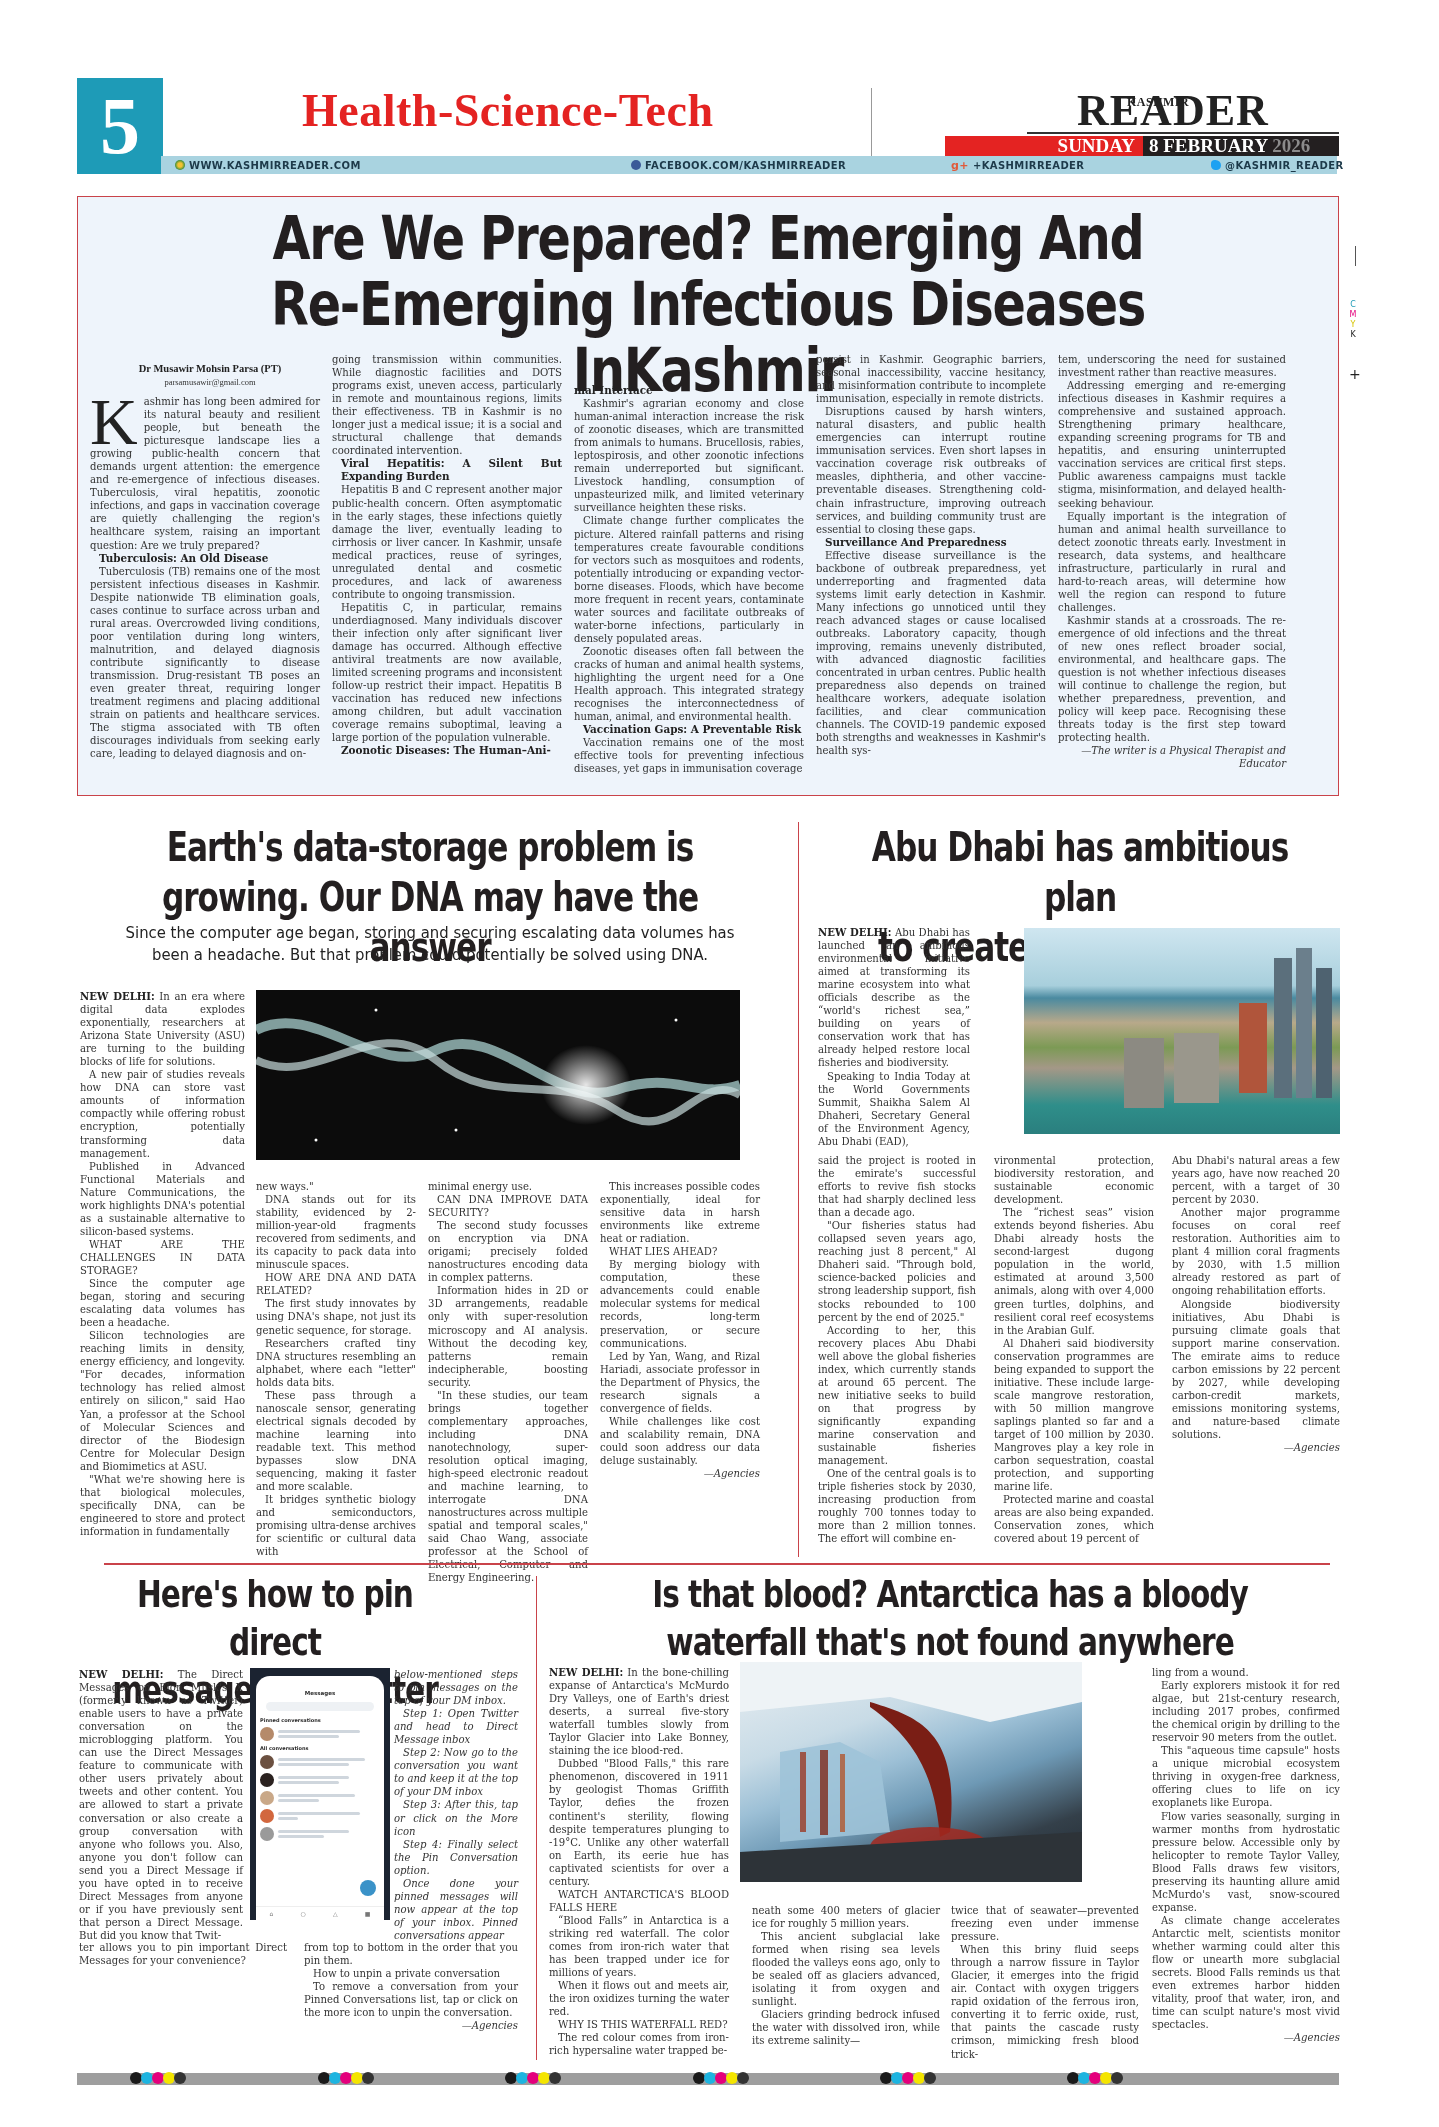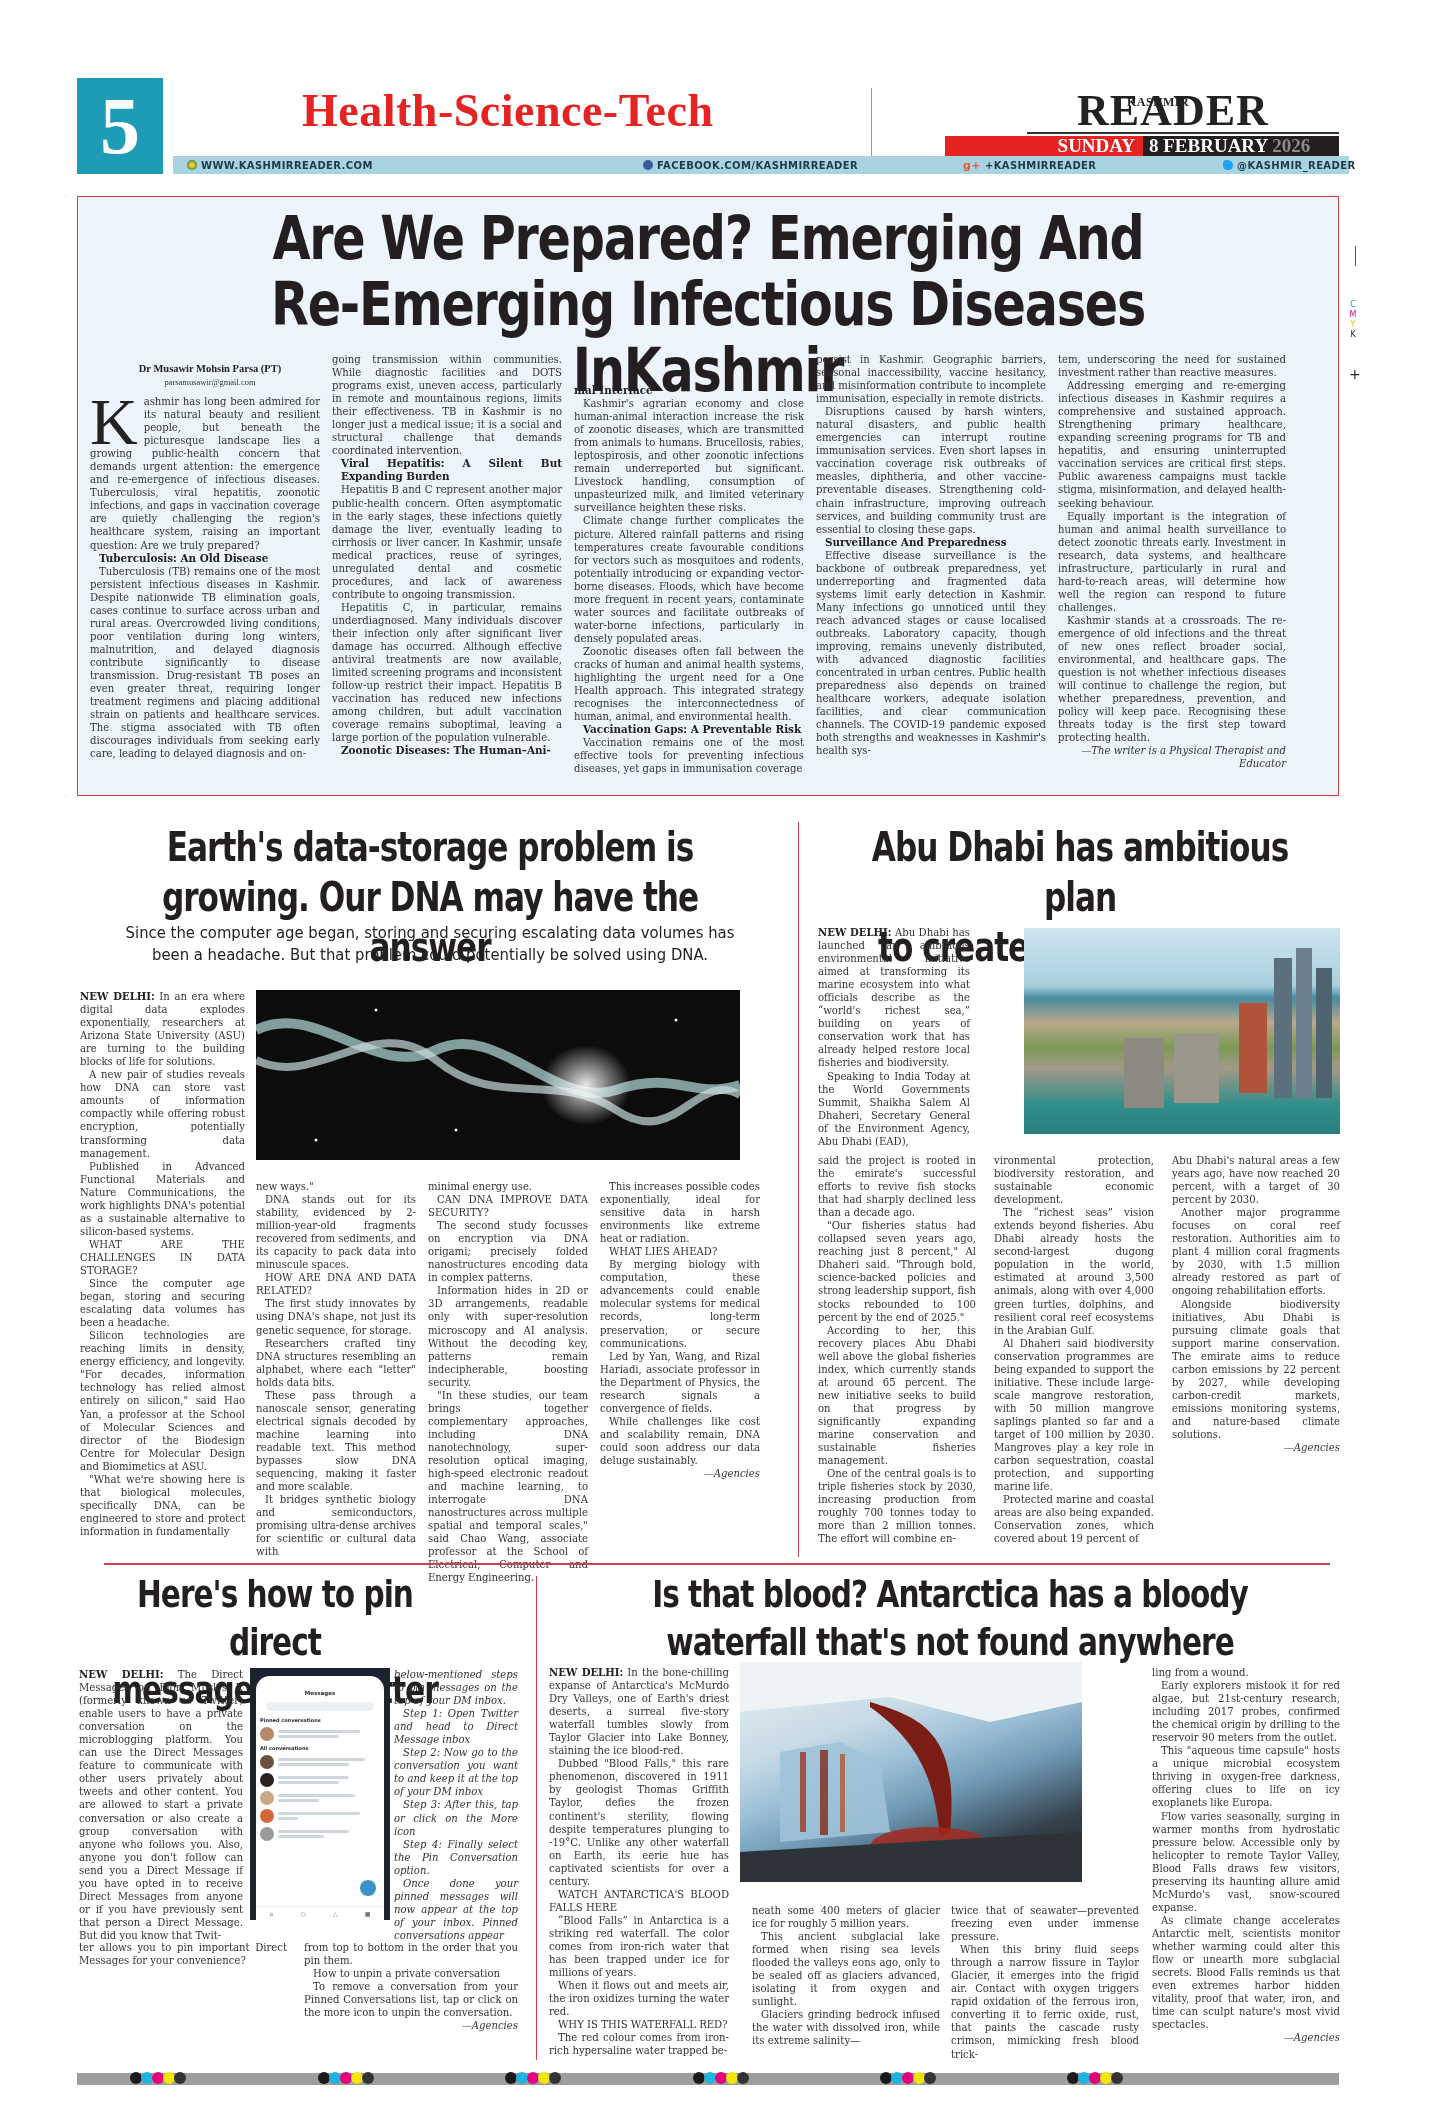--- a/index.html
+++ b/index.html
@@ -16,21 +16,21 @@
   .brand { position: absolute; left: 1000px; top: 7px; font-family: "Liberation Serif", serif; font-weight: bold;
     font-size: 44px; color: #222; letter-spacing: 1px; }
   .brand small { position: absolute; left: 50px; top: 10px; font-size: 12px; letter-spacing: 0.5px; }
   .brand-rule { position: absolute; left: 950px; top: 54px; width: 312px; height: 2px; background: #333; }
   .dateband { position: absolute; left: 868px; top: 58px; width: 394px; height: 20px; display: flex; }
   .day { width: 198px; background: #e42322; color: #fff; text-align: right; padding-right: 8px;
     font-family: "Liberation Serif", serif; font-weight: bold; font-size: 19px; line-height: 20px; }
   .date { flex: 1; background: #231f20; color: #fff; padding-left: 6px;
     font-family: "Liberation Serif", serif; font-weight: bold; font-size: 19px; line-height: 20px; white-space: nowrap; overflow: hidden; }
   .date span.yr { color: #8b8b8b; }
-  .social { position: absolute; left: 96px; top: 78px; width: 1176px; height: 18px; background: #a9d3e0; display: flex;
+  .social { position: absolute; left: 84px; top: 78px; width: 1176px; height: 18px; background: #a9d3e0; display: flex;
     align-items: center; font-family: "DejaVu Sans", sans-serif; font-size: 10px; font-weight: bold; color: #1d3a4a; letter-spacing: 0.4px; padding-left: 28px; }
   .social .item { position: absolute; display: flex; align-items: center; gap: 4px; }
   .ico { display: inline-block; width: 10px; height: 10px; border-radius: 50%; }
   .ico.web { background: radial-gradient(circle, #f2c230 30%, #3a8d3a 70%); }
   .ico.fb { background: #3b5998; }
   .ico.gp { background: transparent; color: #e05a3a; font-size: 11px; width: auto; height: auto; border-radius: 0; }
   .ico.tw { background: #1da1f2; border-radius: 40% 60% 50% 50%; }
 
   
   .feature { position: absolute; left: 77px; top: 196px; width: 1262px; height: 600px; background: #eef4fb;

